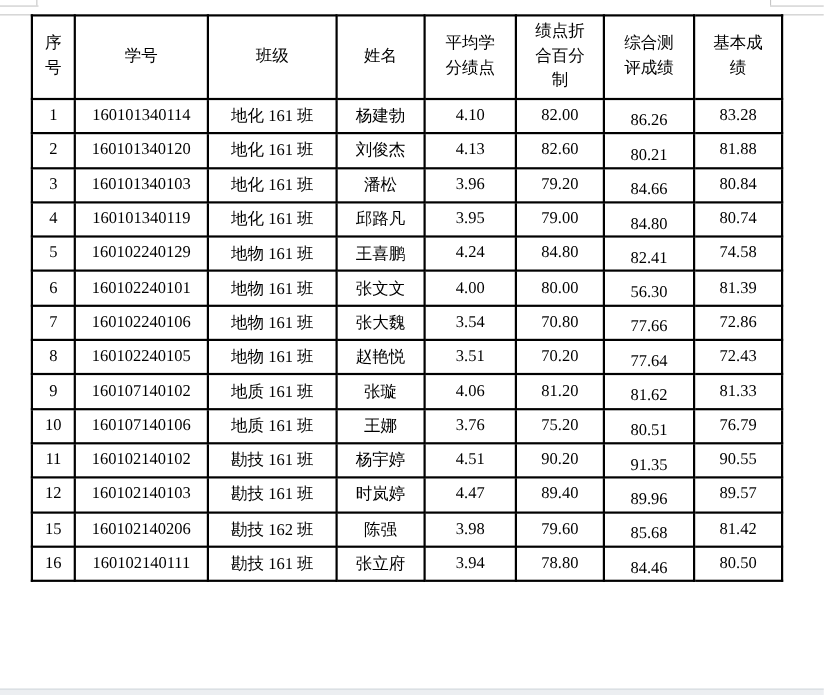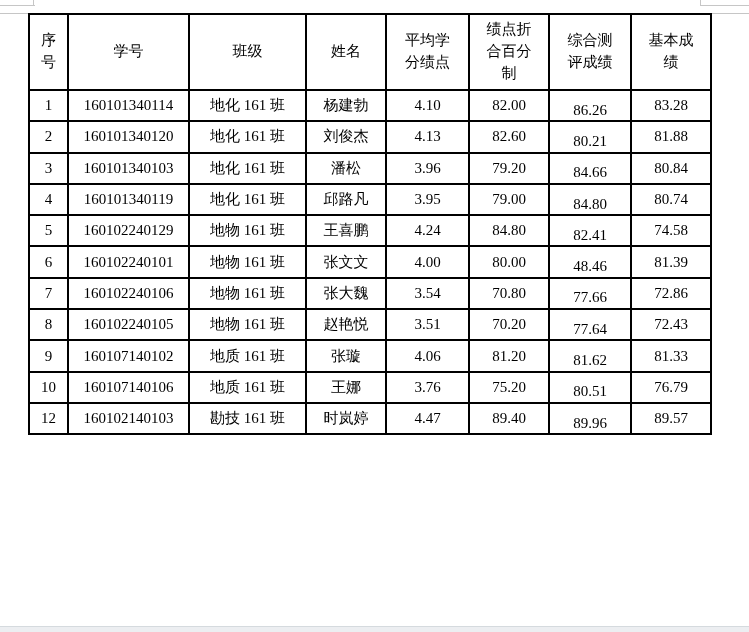--- a/index.html
+++ b/index.html
@@ -166,21 +166,21 @@
     <td class="num">74.58</td>
   </tr>
 
   <tr>
     <td class="num">6</td>
     <td class="num">160102240101</td>
     <td class="cn">地物 161 班</td>
     <td class="cn">张文文</td>
     <td class="num">4.00</td>
     <td class="num">80.00</td>
-    <td class="num low">48.46</td>
+    <td class="num low">56.30</td>
     <td class="num">81.39</td>
   </tr>
 
   <tr>
     <td class="num">7</td>
     <td class="num">160102240106</td>
     <td class="cn">地物 161 班</td>
     <td class="cn">张大魏</td>
     <td class="num">3.54</td>
     <td class="num">70.80</td>
@@ -214,34 +214,64 @@
     <td class="num">10</td>
     <td class="num">160107140106</td>
     <td class="cn">地质 161 班</td>
     <td class="cn">王娜</td>
     <td class="num">3.76</td>
     <td class="num">75.20</td>
     <td class="num low">80.51</td>
     <td class="num">76.79</td>
   </tr>
 
+  <tr>
+    <td class="num">11</td>
+    <td class="num">160102140102</td>
+    <td class="cn">勘技 161 班</td>
+    <td class="cn">杨宇婷</td>
+    <td class="num">4.51</td>
+    <td class="num">90.20</td>
+    <td class="num low">91.35</td>
+    <td class="num">90.55</td>
+  </tr>
 
   <tr>
     <td class="num">12</td>
     <td class="num">160102140103</td>
     <td class="cn">勘技 161 班</td>
     <td class="cn">时岚婷</td>
     <td class="num">4.47</td>
     <td class="num">89.40</td>
     <td class="num low">89.96</td>
     <td class="num">89.57</td>
   </tr>
 
 
 
-
+  <tr>
+    <td class="num">15</td>
+    <td class="num">160102140206</td>
+    <td class="cn">勘技 162 班</td>
+    <td class="cn">陈强</td>
+    <td class="num">3.98</td>
+    <td class="num">79.60</td>
+    <td class="num low">85.68</td>
+    <td class="num">81.42</td>
+  </tr>
+
+  <tr>
+    <td class="num">16</td>
+    <td class="num">160102140111</td>
+    <td class="cn">勘技 161 班</td>
+    <td class="cn">张立府</td>
+    <td class="num">3.94</td>
+    <td class="num">78.80</td>
+    <td class="num low">84.46</td>
+    <td class="num">80.50</td>
+  </tr>
 
 </tbody>
   </table>
 
   <div class="bottom-strip"></div>
 
 </div>
 
 </body></html>

